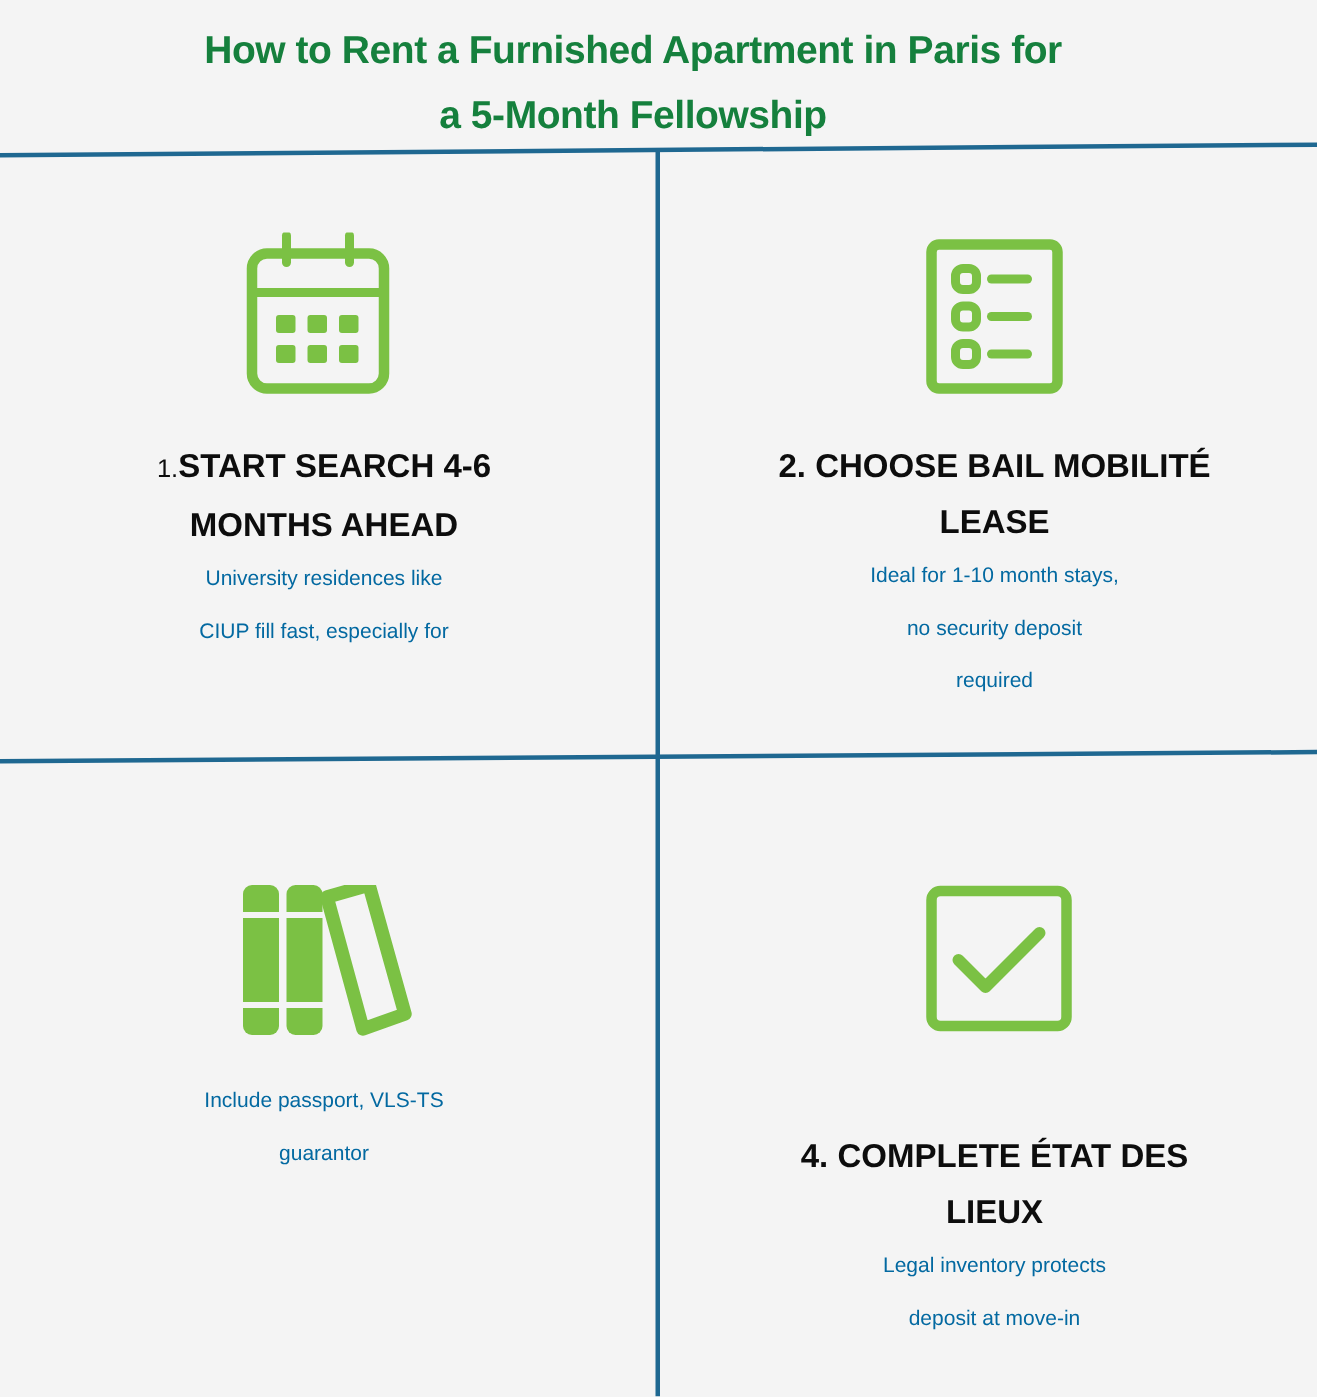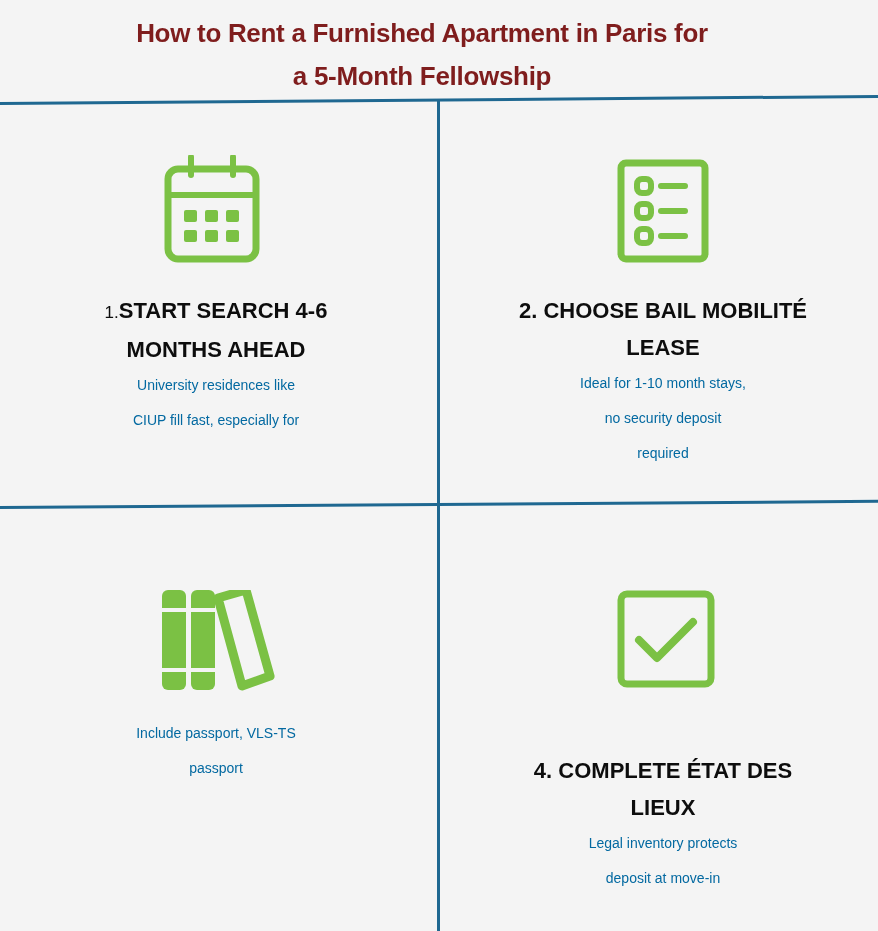--- a/index.html
+++ b/index.html
@@ -1,19 +1,19 @@
 <!DOCTYPE html>
 <html><head>
 <meta charset="utf-8">
 <style>
   html, body { margin:0; padding:0; }
   body { width:878px; height:931px; background:#f4f4f4; position:relative; overflow:hidden;
          font-family:"Liberation Sans", sans-serif; }
   .title { position:absolute; left:0; width:844px; top:12px; text-align:center;
-           color:#7f1d1d; font-weight:bold; font-size:26px; line-height:43px; letter-spacing:-0.3px; }
+           color:#15803d; font-weight:bold; font-size:26px; line-height:43px; letter-spacing:-0.3px; }
   .hline { position:absolute; height:3px; background:#1f6891; left:0; width:880px; transform-origin:left center; }
   .vline { position:absolute; width:3px; background:#1f6891; left:437px; }
   .cell { position:absolute; text-align:center; color:#111; }
   .icon { position:absolute; }
   .icon svg { display:block; }
   .heading { font-weight:bold; font-size:22px; line-height:37px; color:#0d0d0d; }
   .heading .num-small { font-weight:normal; font-size:17px; }
   .desc { font-size:14px; line-height:35px; color:#0369a1; }
 </style>
 </head>
@@ -81,21 +81,21 @@
     <rect x="2" y="0" width="24" height="100" rx="6" fill="#7bc144"></rect>
     <rect x="31" y="0" width="24" height="100" rx="6" fill="#7bc144"></rect>
     <line x1="0" y1="20" x2="58" y2="20" stroke="#f4f4f4" stroke-width="4"></line>
     <line x1="0" y1="80" x2="58" y2="80" stroke="#f4f4f4" stroke-width="4"></line>
     <path d="M58 8 L86 0 L110 86 L82 96 Z" fill="none" stroke="#7bc144" stroke-width="9" stroke-linejoin="round"></path>
   </svg>
 </div>
 <div class="cell" style="left:20px; width:392px; top:716px;">
   <div class="desc">
     <div>Include passport, VLS-TS</div>
-    <div>passport</div>
+    <div>guarantor</div>
   </div>
 </div>
 
 <div class="icon" style="left:617px; top:590px;">
   <svg width="98" height="98" viewBox="0 0 98 98">
     <rect x="4" y="4" width="90" height="90" rx="6" fill="none" stroke="#7bc144" stroke-width="7"></rect>
     <polyline points="22,50 40,68 76,32" fill="none" stroke="#7bc144" stroke-width="8" stroke-linecap="round" stroke-linejoin="round"></polyline>
   </svg>
 </div>
 <div class="cell" style="left:458px; width:410px; top:752px;">

